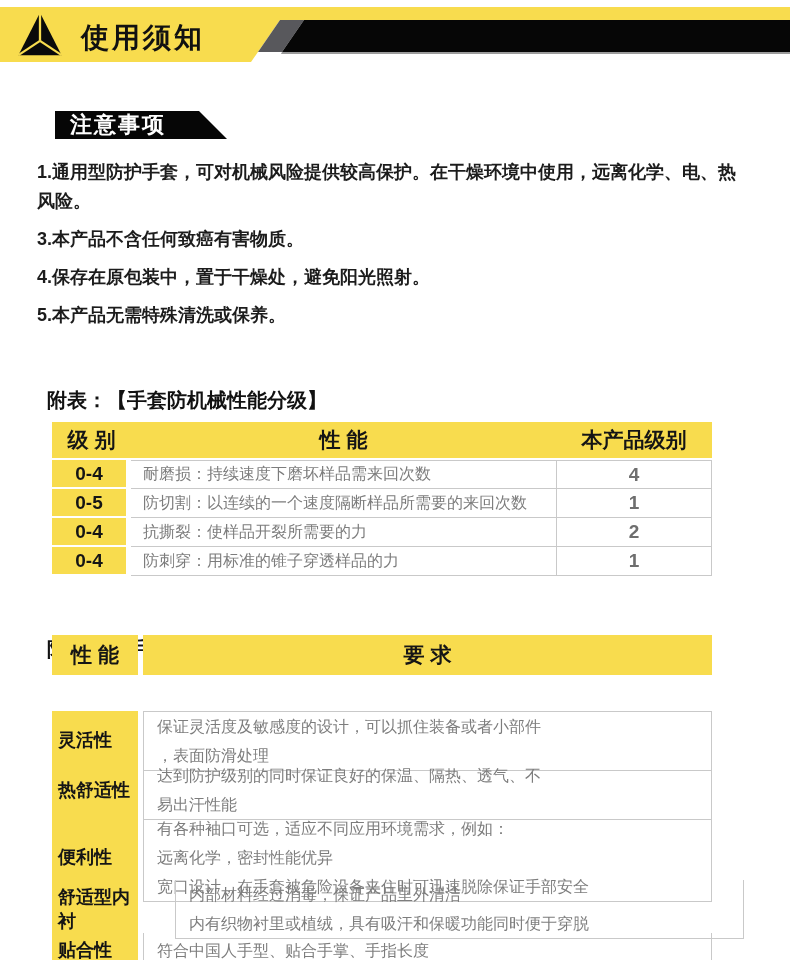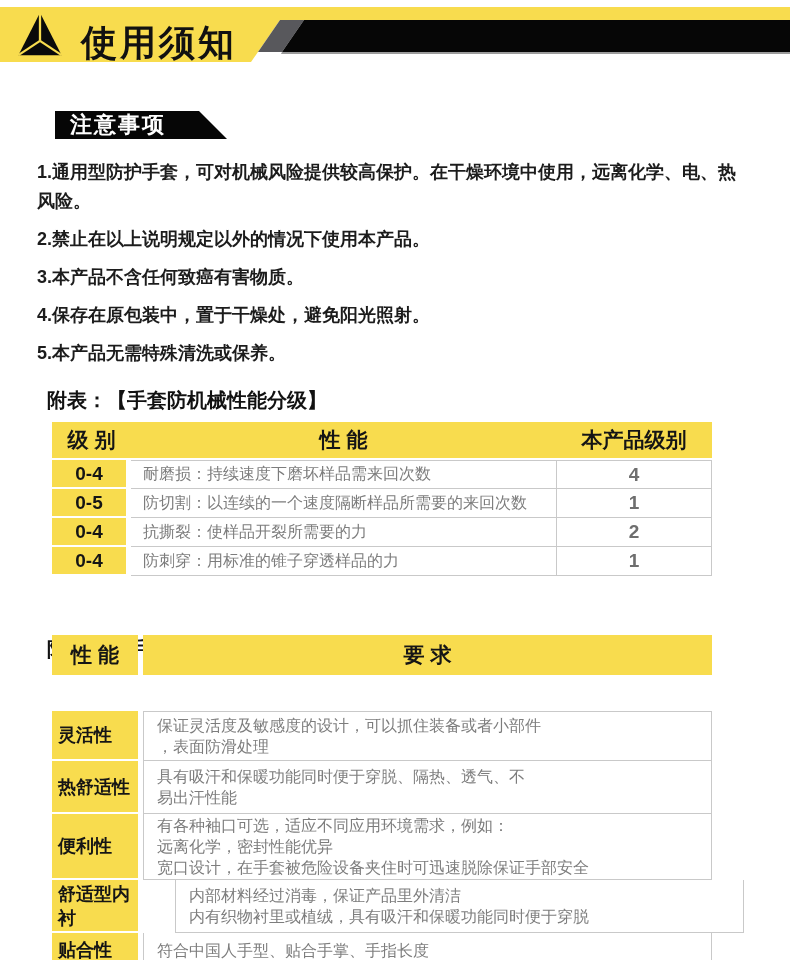--- a/index.html
+++ b/index.html
@@ -7,21 +7,21 @@
   body { font-family: "Liberation Sans", sans-serif; }
   .page { position: relative; width: 790px; height: 960px; background: #ffffff; overflow: hidden; }
 
   
   .hdr-layer { position: absolute; left: 0; top: 0; width: 790px; height: 96px; }
   .hdr-yellow { background: #F8DC4E; clip-path: polygon(0px 7px, 790px 7px, 790px 20px, 280px 20px, 251px 62px, 0px 62px); }
   .hdr-gray   { background: #58585C; clip-path: polygon(280px 20px, 304px 20px, 282px 52px, 258px 52px); }
   .hdr-black  { background: #060606; clip-path: polygon(304px 20px, 790px 20px, 790px 52px, 282px 52px); }
   .hdr-underline { background: #9b9b9b; clip-path: polygon(282px 52px, 790px 52px, 790px 54px, 281px 54px); }
   .logo { position: absolute; left: 17px; top: 11px; width: 46px; height: 46px; }
-  .hdr-title { position: absolute; left: 81px; top: 19px; font-size: 36px; font-weight: bold; color: #111; letter-spacing: 3px; white-space: nowrap; }
+  .hdr-title { position: absolute; left: 81px; top: 19px; font-size: 28px; font-weight: bold; color: #111; letter-spacing: 3px; white-space: nowrap; }
 
   
   .notice-banner { position: absolute; left: 55px; top: 111px; width: 172px; height: 28px;
     background: #060606; clip-path: polygon(0 0, 144px 0, 172px 28px, 0 28px);
     color: #ffffff; font-size: 22px; font-weight: bold; letter-spacing: 2px;
     line-height: 28px; padding-left: 15px; }
 
   
   .notes { position: absolute; left: 37px; top: 158px; width: 724px; }
   .notes p { margin: 0 0 9px 0; font-size: 18px; font-weight: bold; color: #1c1c1c;
@@ -50,21 +50,21 @@
 
   
   .table2 { position: absolute; left: 52px; top: 635px; width: 660px; }
   .t2-header { display: grid; grid-template-columns: 86px 5px 569px; height: 40px; margin-bottom: 2px; }
   .t2-hc { background: #F8DC4E; display: flex; align-items: center; justify-content: center;
     font-weight: bold; font-size: 21px; color: #151515; }
   .t2-row { display: grid; grid-template-columns: 86px 5px 569px; }
   .t2-c1 { background: #F8DC4E; border-bottom: 2px solid #fff; display: flex; align-items: center;
     padding-left: 6px; font-weight: bold; font-size: 18px; color: #151515; }
   .t2-c2 { border: 0 solid #c9c9c9; border-bottom-width: 1px; border-left-width: 1px; border-right-width: 1px;
-    color: #7d7d7d; font-size: 16px; line-height: 21px;
+    color: #7d7d7d; font-size: 16px; line-height: 29px;
     display: flex; align-items: center; padding-left: 13px; white-space: pre-line; }
   .t2-row.first .t2-c2 { border-top-width: 1px; }
   .t2-r1 { height: 50px; margin-top: 36px; }
   .t2-r2 { height: 53px; }
   .t2-r3 { height: 66px; }
   .t2-r4 { height: 53px; gap: 16px; }
   .t2-r5 { height: 36px; }
 </style>
 </head>
 <body>
@@ -87,21 +87,20 @@
     <div class="hdr-title">使用须知</div>
   </div>
 
   <div class="notice-banner">
     <span>注意事项</span>
   </div>
 
   <div class="notes">
     <p>1.通用型防护手套，可对机械风险提供较高保护。在干燥环境中使用，远离化学、电、热
 风险。</p>
-    <p>2.禁止在以上说明规定以外的情况下使用本产品。</p>
     <p>3.本产品不含任何致癌有害物质。</p>
     <p>4.保存在原包装中，置于干燥处，避免阳光照射。</p>
     <p>5.本产品无需特殊清洗或保养。</p>
   </div>
 
   <div class="tbl-heading th1">附表：【手套防机械性能分级】</div>
 
   <div class="table1">
     <div class="t1-header">
       <span>级 别</span>
@@ -144,21 +143,21 @@
     </div>
     <div class="t2-row t2-r1 first">
       <div class="t2-c1">灵活性</div>
       <div class="t1-sp"></div>
       <div class="t2-c2">保证灵活度及敏感度的设计，可以抓住装备或者小部件
 ，表面防滑处理</div>
     </div>
     <div class="t2-row t2-r2">
       <div class="t2-c1">热舒适性</div>
       <div class="t1-sp"></div>
-      <div class="t2-c2">具有吸汗和保暖功能同时便于穿脱、隔热、透气、不
+      <div class="t2-c2">达到防护级别的同时保证良好的保温、隔热、透气、不
 易出汗性能</div>
     </div>
     <div class="t2-row t2-r3">
       <div class="t2-c1">便利性</div>
       <div class="t1-sp"></div>
       <div class="t2-c2">有各种袖口可选，适应不同应用环境需求，例如：
 远离化学，密封性能优异
 宽口设计，在手套被危险设备夹住时可迅速脱除保证手部安全</div>
     </div>
     <div class="t2-row t2-r4">

